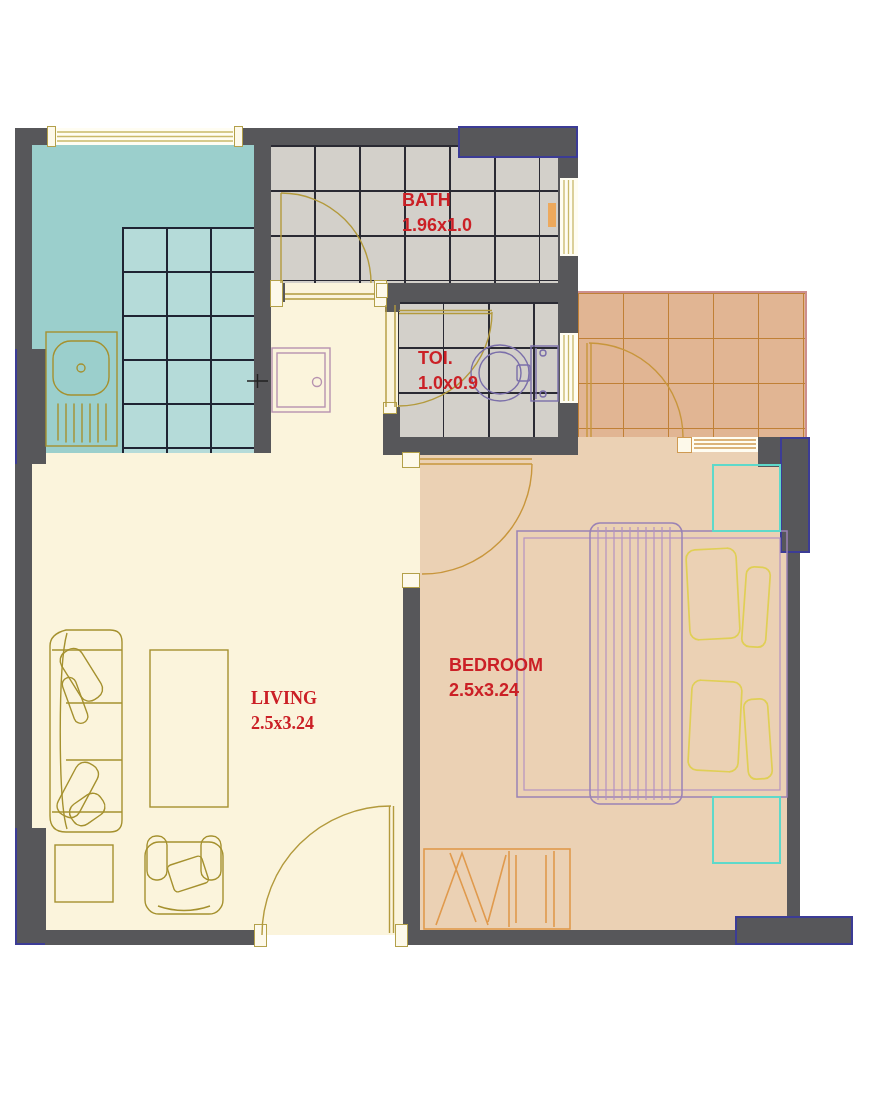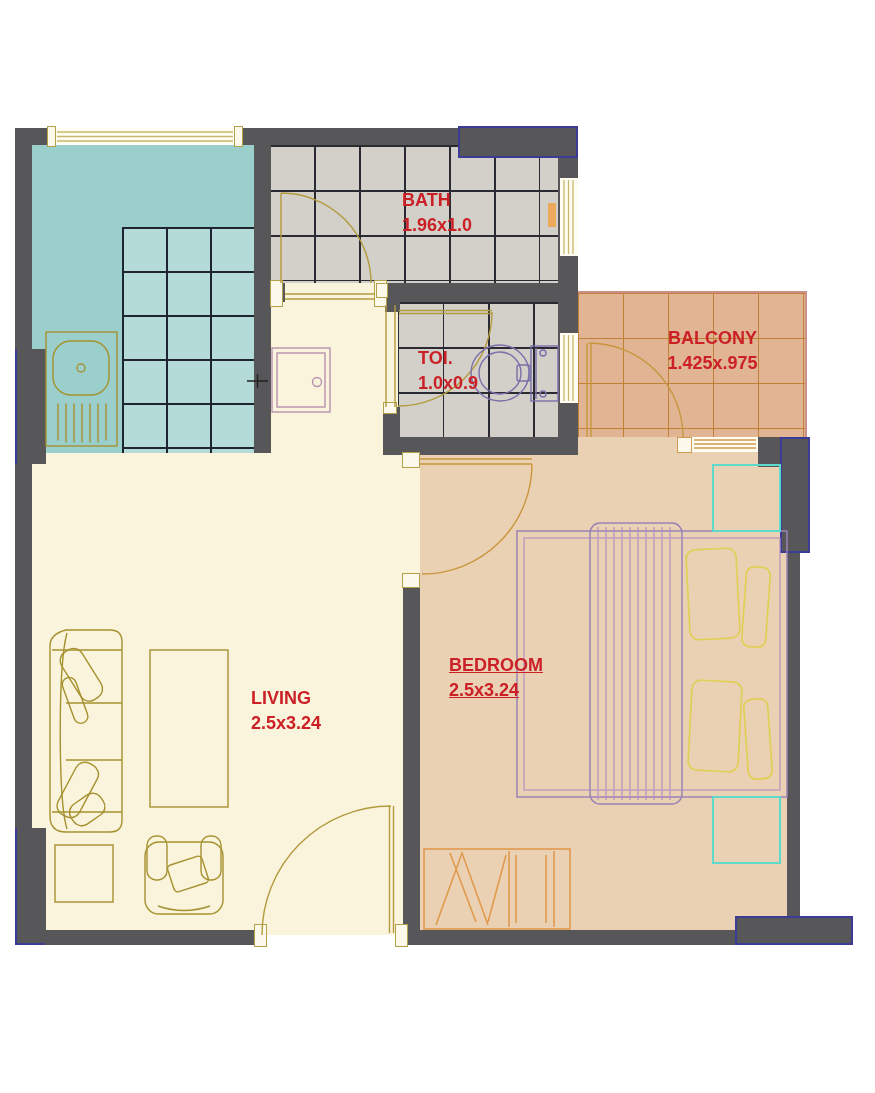--- a/index.html
+++ b/index.html
@@ -238,26 +238,22 @@
   </svg>
 
   <div class="room-label" style="left:402px;top:188px;">
     <div>BATH</div>
     <div>1.96x1.0</div>
   </div>
   <div class="room-label" style="left:418px;top:346px;">
     <div>TOI.</div>
     <div>1.0x0.9</div>
   </div>
-  <div class="room-label" style="left:645px;top:326px;width:135px;text-align:center;">
-    <div>BALCONY</div>
-    <div>1.425x.975</div>
-  </div>
-  <div class="room-label" style="left:251px;top:686px;">
+  <div class="room-label" style="left:251px;top:686px;font-family:Liberation Serif, serif;">
     <div>LIVING</div>
     <div>2.5x3.24</div>
   </div>
-  <div class="room-label" style="left:449px;top:653px;text-decoration:underline;">
+  <div class="room-label" style="left:449px;top:653px;">
     <div>BEDROOM</div>
     <div>2.5x3.24</div>
   </div>
 
 </div>
 
 </body></html>

